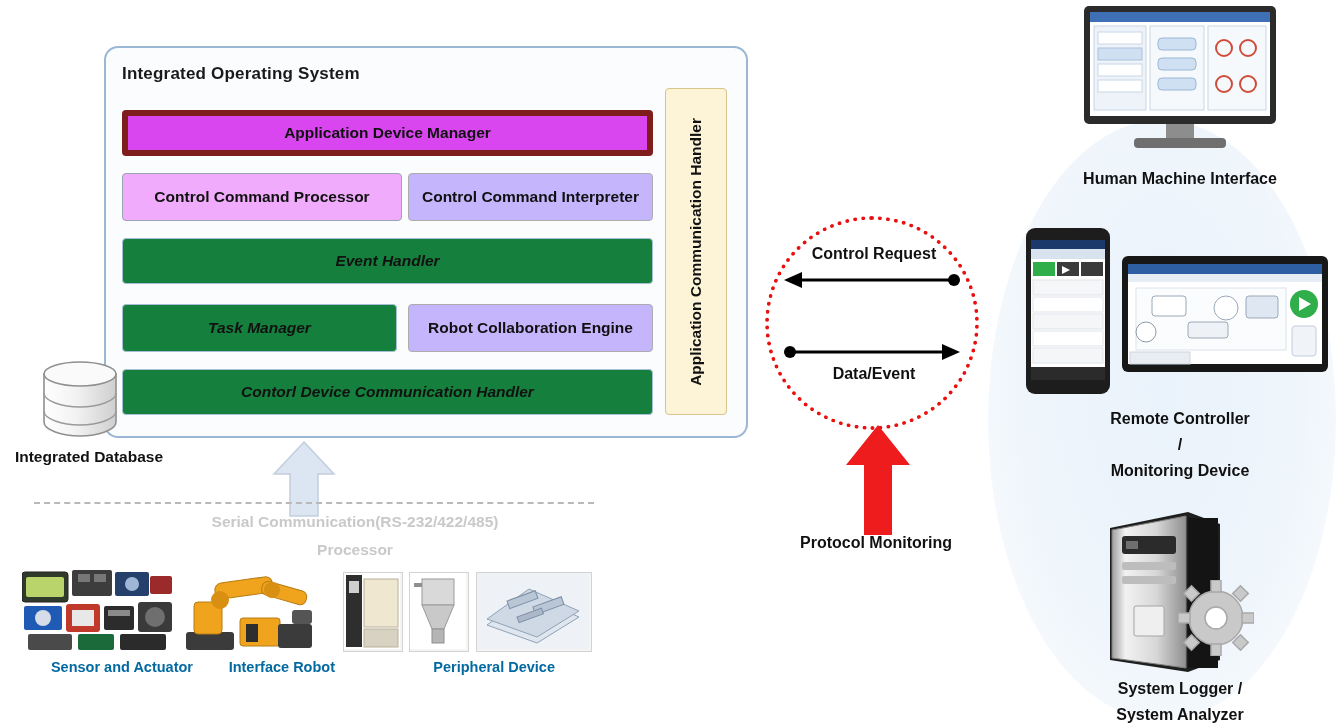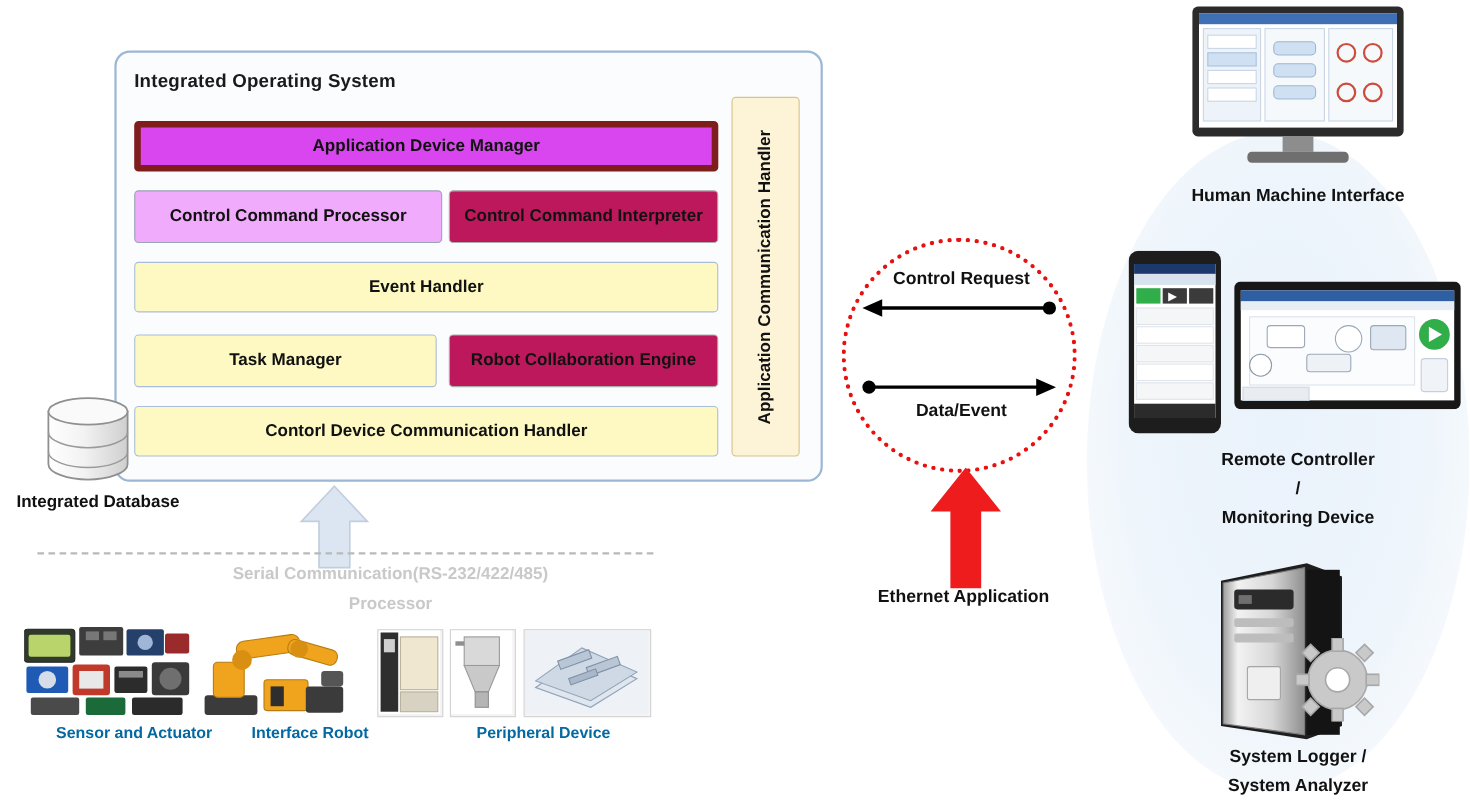--- a/index.html
+++ b/index.html
@@ -48,25 +48,26 @@
     font-size: 15.5px;
     font-weight: bold;
     color: #111;
     border-radius: 4px;
   }
   .blk-green {
     background: #d946ef;
     border: 6px solid #7f1d1d;
   }
   .blk-blue {
-    background: #fef9c3;
+    background: #15803d;
     border: 1px solid #a8bed8;
+    font-style: italic;
   }
   .blk-gray {
-    background: #be185d;
+    background: #c4b5fd;
     border: 1px solid #adadad;
   }
   .blk-white {
     background: #f0abfc;
     border: 1px solid #9aa4b2;
   }
   .blk-cream {
     background: #fdf3d7;
     border: 1px solid #d6c48a;
   }
@@ -330,21 +331,21 @@
       <circle cx="8" cy="10" r="6" fill="#000"></circle>
     </svg>
   </div>
   <div class="abs" id="lbl-data-event">Data/Event</div>
 
   <div class="abs" id="red-arrow">
     <svg width="66" height="110" viewBox="0 0 66 110">
       <polygon points="33,0 65,40 47,40 47,110 19,110 19,40 1,40" fill="#ee1c1c"></polygon>
     </svg>
   </div>
-  <div class="abs" id="lbl-protocol">Ethernet Application</div>
+  <div class="abs" id="lbl-protocol">Protocol Monitoring</div>
 
   <div class="abs" id="monitor">
     <svg width="196" height="152" viewBox="0 0 196 152">
       <rect x="2" y="2" width="192" height="118" rx="5" fill="#2b2b2b"></rect>
       <rect x="8" y="8" width="180" height="104" fill="#ffffff"></rect>
       <rect x="8" y="8" width="180" height="10" fill="#3f6fb5"></rect>
       <rect x="12" y="22" width="52" height="84" fill="#eef3f9" stroke="#c9d6e6"></rect>
       <rect x="16" y="28" width="44" height="12" fill="#ffffff" stroke="#c9d6e6"></rect>
       <rect x="16" y="44" width="44" height="12" fill="#cfe0f2" stroke="#a9c2de"></rect>
       <rect x="16" y="60" width="44" height="12" fill="#ffffff" stroke="#c9d6e6"></rect>

